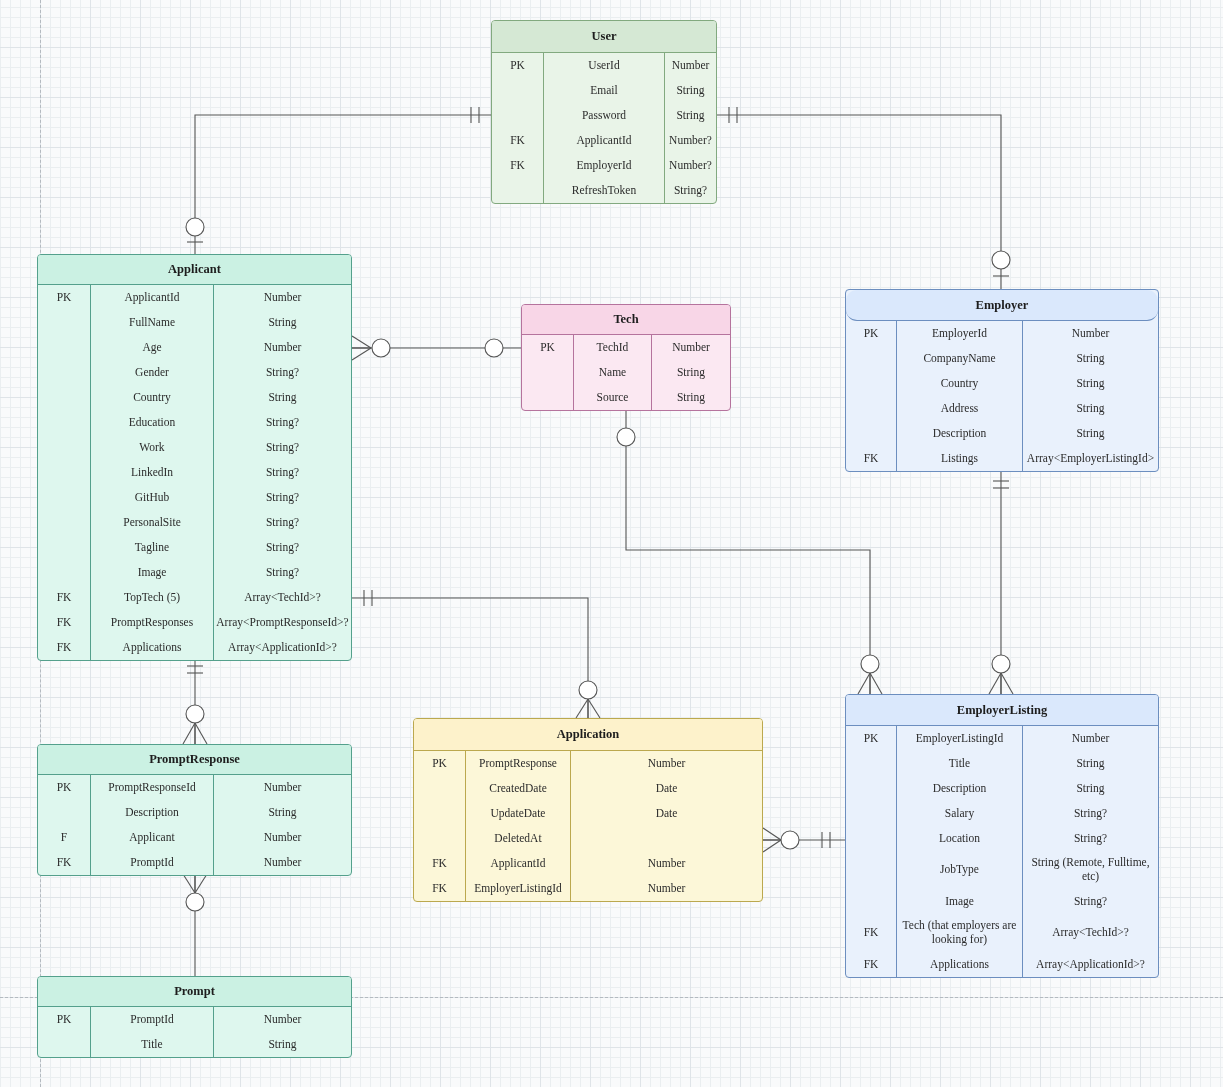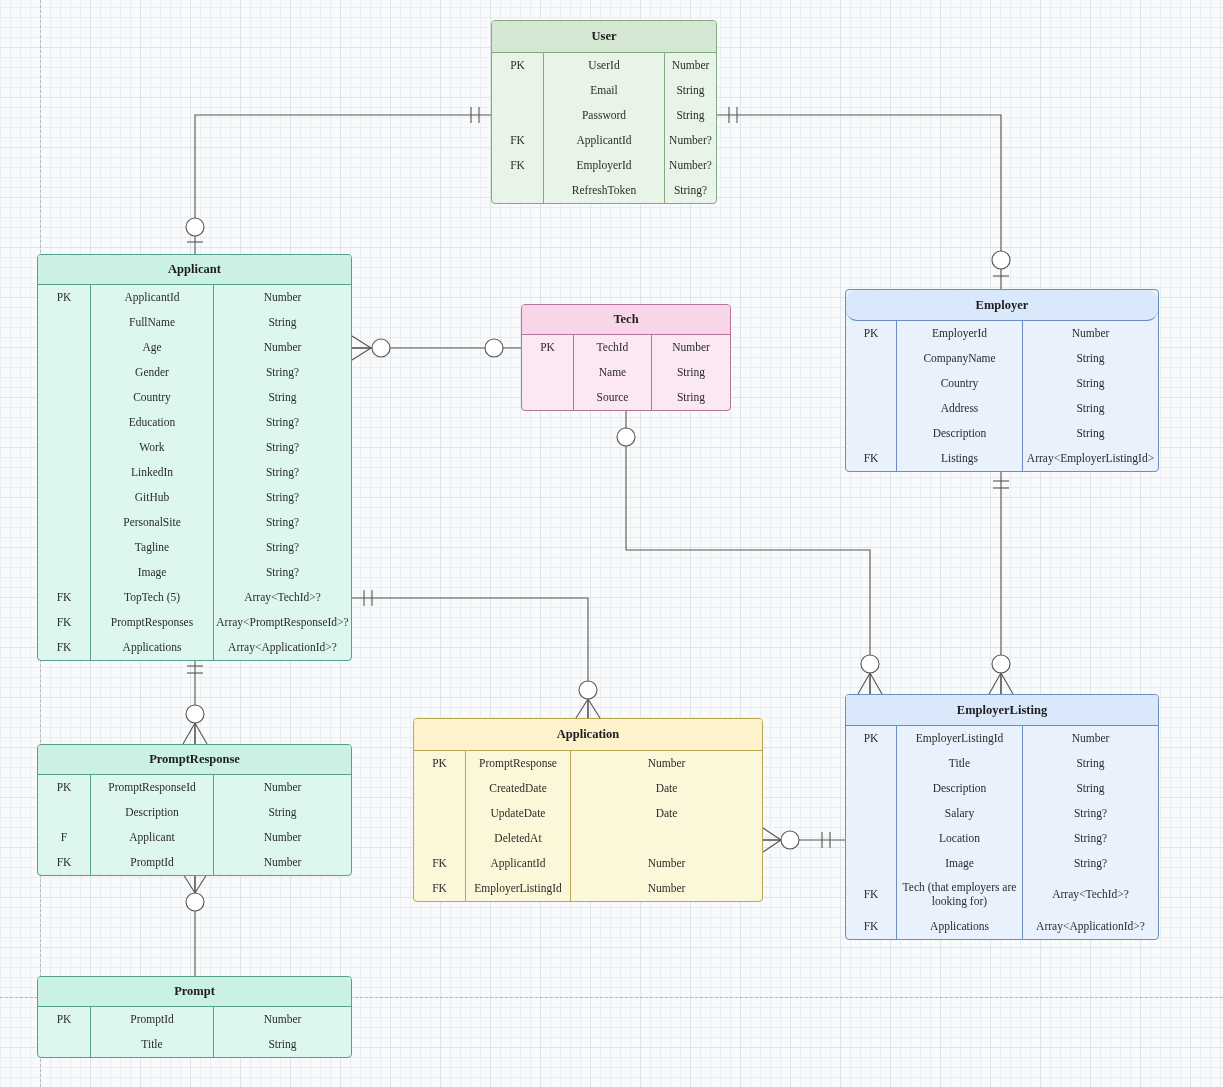--- a/index.html
+++ b/index.html
@@ -373,20 +373,25 @@
         <div class="entity-row" style="height: 25px;">
           <div class="cell key" style="width: 51px;"></div>
           <div class="cell name" style="width: 126px;">Salary</div>
           <div class="cell type" style="width: 137px;">String?</div>
         </div>
         <div class="entity-row" style="height: 25px;">
           <div class="cell key" style="width: 51px;"></div>
           <div class="cell name" style="width: 126px;">Location</div>
           <div class="cell type" style="width: 137px;">String?</div>
         </div>
+        <div class="entity-row" style="height: 38px;">
+          <div class="cell key" style="width: 51px;"></div>
+          <div class="cell name" style="width: 126px;">JobType</div>
+          <div class="cell type" style="width: 137px;">String (Remote, Fulltime, etc)</div>
+        </div>
         <div class="entity-row" style="height: 25px;">
           <div class="cell key" style="width: 51px;"></div>
           <div class="cell name" style="width: 126px;">Image</div>
           <div class="cell type" style="width: 137px;">String?</div>
         </div>
         <div class="entity-row" style="height: 38px;">
           <div class="cell key" style="width: 51px;">FK</div>
           <div class="cell name" style="width: 126px;">Tech (that employers are looking for)</div>
           <div class="cell type" style="width: 137px;">Array&lt;TechId&gt;?</div>
         </div>

